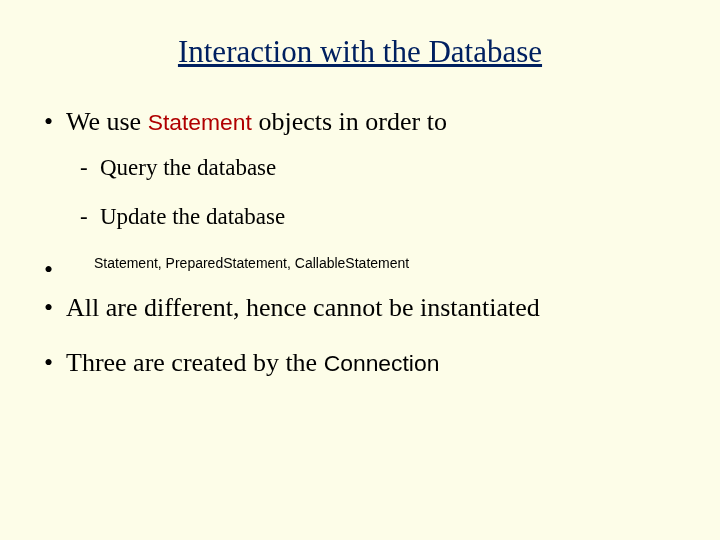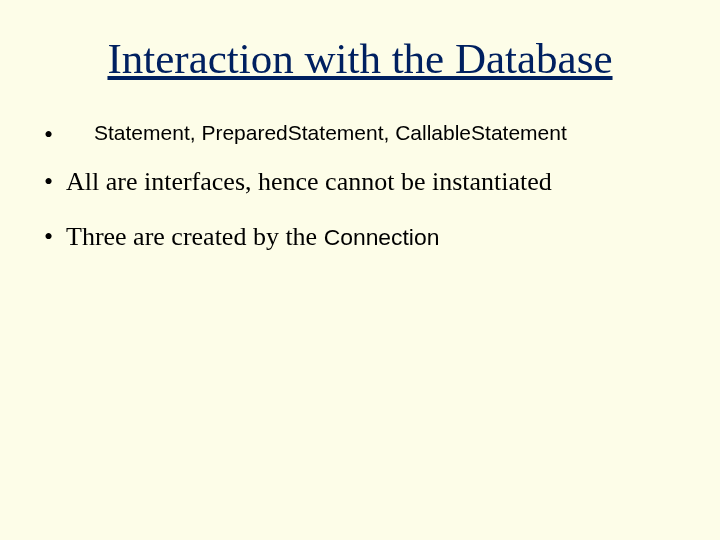--- a/index.html
+++ b/index.html
@@ -12,21 +12,21 @@
     color: #000;
   }
   .slide {
     box-sizing: border-box;
     width: 720px;
     height: 540px;
     padding: 28px 40px 30px 40px;
   }
   .title {
     text-align: center;
-    font-size: 43px;
+    font-size: 31px;
     color: #002060;
     text-decoration: underline;
     margin: 6px 0 36px 0;
     font-weight: normal;
   }
   ul.top {
     list-style: none;
     padding: 0;
     margin: 0;
   }
@@ -67,41 +67,48 @@
     font-family: Arial, Helvetica, sans-serif;
     font-size: 0.88em;
   }
   .code-red {
     font-family: Arial, Helvetica, sans-serif;
     font-size: 0.88em;
     color: #b00000;
   }
   .indent-line {
     font-family: Arial, Helvetica, sans-serif;
-    font-size: 21px;
+    font-size: 14px;
     margin: 14px 0 20px 28px;
     line-height: 1.3;
   }
   .li-tight { margin-bottom: 10px !important; }
 </style>
 </head>
 <body>
 
 <div class="slide">
 
   <h1 class="title">Interaction with the Database</h1>
 
   <ul class="top">
 
+    <li>
+      <span>We use </span><span class="code-red">Statement</span><span> objects in order to</span>
+      <ul class="sub">
+        <li>Query the database</li>
+        <li>Update the database</li>
+      </ul>
+    </li>
 
     <li class="li-tight">
       <div class="indent-line">Statement, PreparedStatement, CallableStatement</div>
     </li>
 
-    <li>All are interfaces, hence cannot be instantiated</li>
+    <li>All are different, hence cannot be instantiated</li>
 
     <li>
       <span>Three are created by the </span><span class="code">Connection</span>
     </li>
 
   </ul>
 
 </div>
 
 </body></html>

